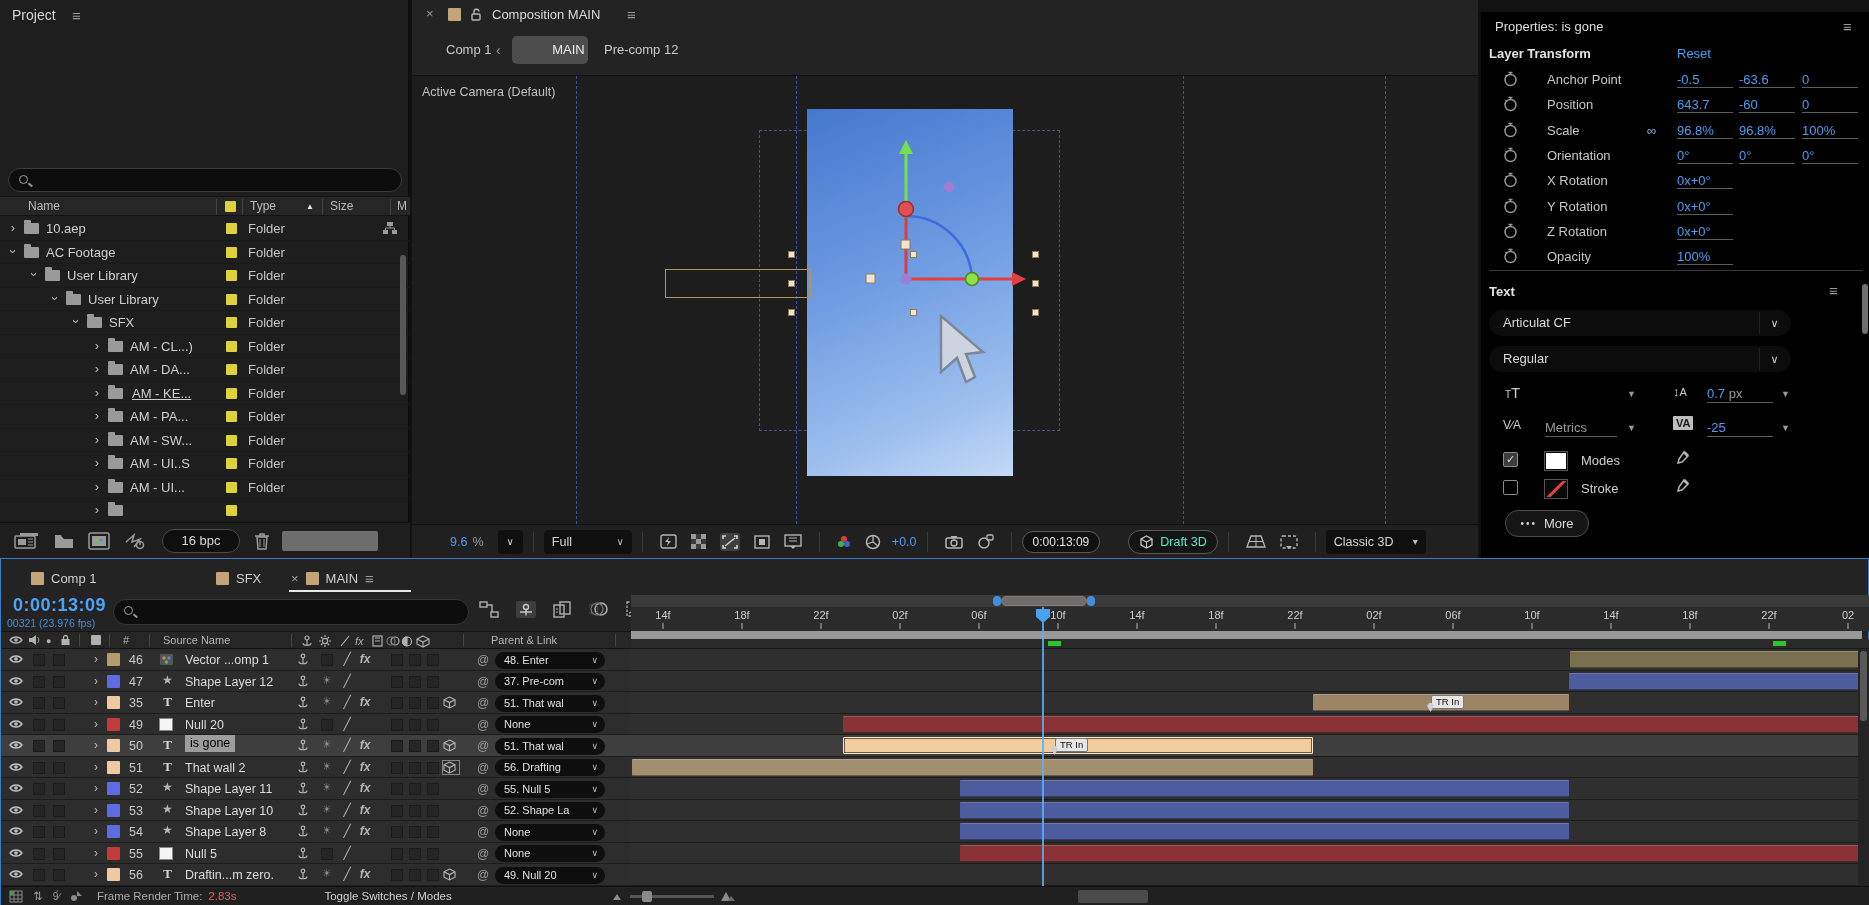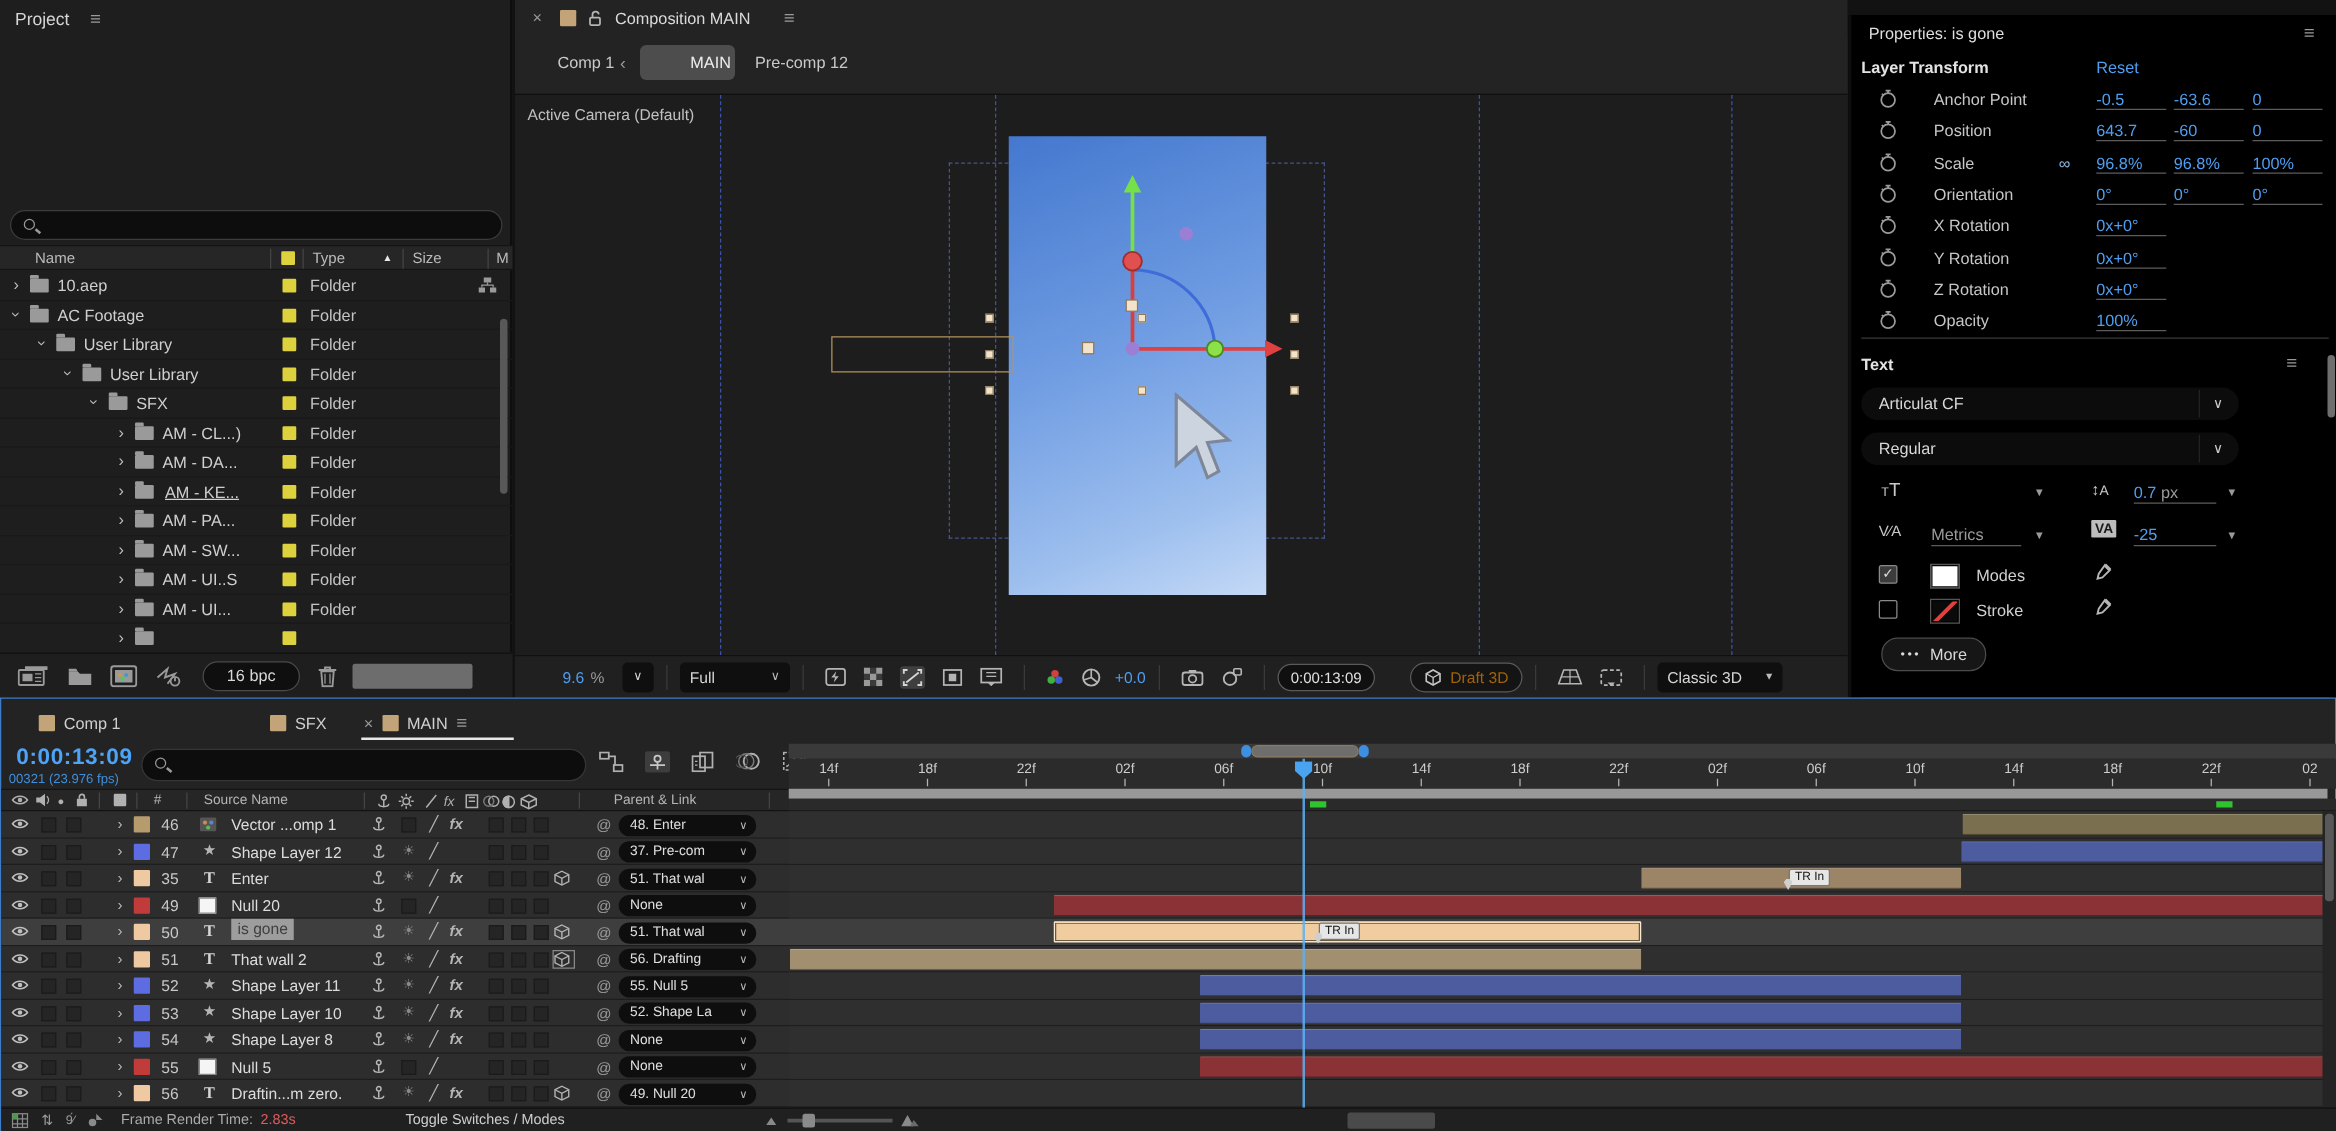--- a/index.html
+++ b/index.html
@@ -59,21 +59,21 @@
   .canvas-text { position:absolute; left:388px; top:190px; font-size:45px; letter-spacing:-2px; color:#fff; white-space:nowrap; }
   .handle { position:absolute; width:7px; height:7px; background:#f2e3ca; border:1px solid #8c7a5e; }
   .viewer-toolbar { left:0; top:524px; width:1066px; height:34px; background:#202020; border-top:1px solid #101010;
     display:flex; align-items:center; font-size:12.5px; }
   .vt-sep { width:1px; height:20px; background:#3a3a3a; margin:0 10px; }
   .pill { height:24px; background:#0f0f0f; border-radius:4px; color:#d5d5d5; display:flex; align-items:center; padding:0 8px; }
   .pill .dd { margin-left:14px; color:#bbb; font-size:10px; }
   .tc-box { height:22px; border:1px solid #5a5a5a; border-radius:11px; background:#101010;
     color:#e2e2e2; padding:0 10px; display:flex; align-items:center; font-size:12px; }
   .rnd-btn { height:24px; border:1px solid #5a5a5a; border-radius:12px; background:#141414;
-    color:#a16207; display:flex; align-items:center; padding:0 10px; gap:6px; }
+    color:#5eead4; display:flex; align-items:center; padding:0 10px; gap:6px; }
   .tool-ic { color:#b5b5b5; margin:0 7px; font-size:14px; }
 
   
   #props-panel { left:1479px; top:0; width:390px; height:558px; background:#000000; border-left:2px solid #0e0e0e;margin-top:12px; }
   .props-title { left:14px; top:7px; font-size:13px; color:#dedede; }
   .props-menu { left:362px; top:6px; }
   .sec-h { font-size:13px; font-weight:bold; color:#e3e3e3; }
   .trow { position:absolute; left:0; width:390px; height:25px; }
   .trow .lbl { position:absolute; left:66px; top:4px; font-size:13px; color:#c6c6c6; }
   .tval { position:absolute; top:4px; width:56px; font-size:13px; color:#4f9ef0; border-bottom:1px solid #5c5c5c; }
@@ -109,21 +109,21 @@
   #layer-rows { left:0; top:90px; width:1869px; height:237px; overflow:hidden; }
   .lrow { position:relative; width:1869px; height:21.5px; border-bottom:1px solid #1d1d1d; background:#2d2d2d; font-size:12.5px; }
   .lrow.sel { background:#3e3e3e; }
   .lrow .labels { position:absolute; left:0; top:0; width:630px; height:100%; }
   .cellbox { position:absolute; top:5px; width:12px; height:12px; background:#252525; border:1px solid #1b1b1b; }
   .lrow .chev { position:absolute; left:93px; top:3px; color:#b8b8b8; font-size:12px; }
   .lswatch { position:absolute; left:106px; top:4px; width:13px; height:13px; border-radius:1px; }
   .lnum { position:absolute; left:128px; top:4px; color:#c8c8c8; }
   .ltype { position:absolute; left:158px; top:2px; width:17px; text-align:center; }
   .lname { position:absolute; left:184px; top:4px; color:#dcdcdc; white-space:nowrap; }
-  .lname.sel { background:#9d9d9d; color:#404040; padding:0 5px; top:0; line-height:17px; }
+  .lname.sel { background:#9d9d9d; color:#000000; padding:0 5px; top:0; line-height:17px; }
   .sw { position:absolute; top:3px; width:16px; text-align:center; color:#b5b5b5; font-size:11px; }
   .sw.fx { font-style:italic; font-weight:bold; font-size:12px; }
   .pickwhip { position:absolute; left:476px; top:4px; color:#9a9a9a; font-size:12px; }
   .parent-dd { position:absolute; left:494px; top:2.5px; width:110px; height:17px; background:#0e0e0e;
     border-radius:9px; color:#e0e0e0; font-size:11px; line-height:17px; padding-left:9px; }
   .parent-dd .pdc { position:absolute; right:7px; top:0; font-size:9px; color:#bbb; }
   .track { position:absolute; left:630px; top:0; width:1239px; height:100%; background:#2f2f2f; }
   .lrow.sel .track { background:#3e3e3e; }
   .bar { position:absolute; top:2px; height:17px; border-radius:1px; }
   .trin { position:absolute; top:3px; height:14px; background:#e6e6e6; border:1px solid #777; border-radius:2px;

